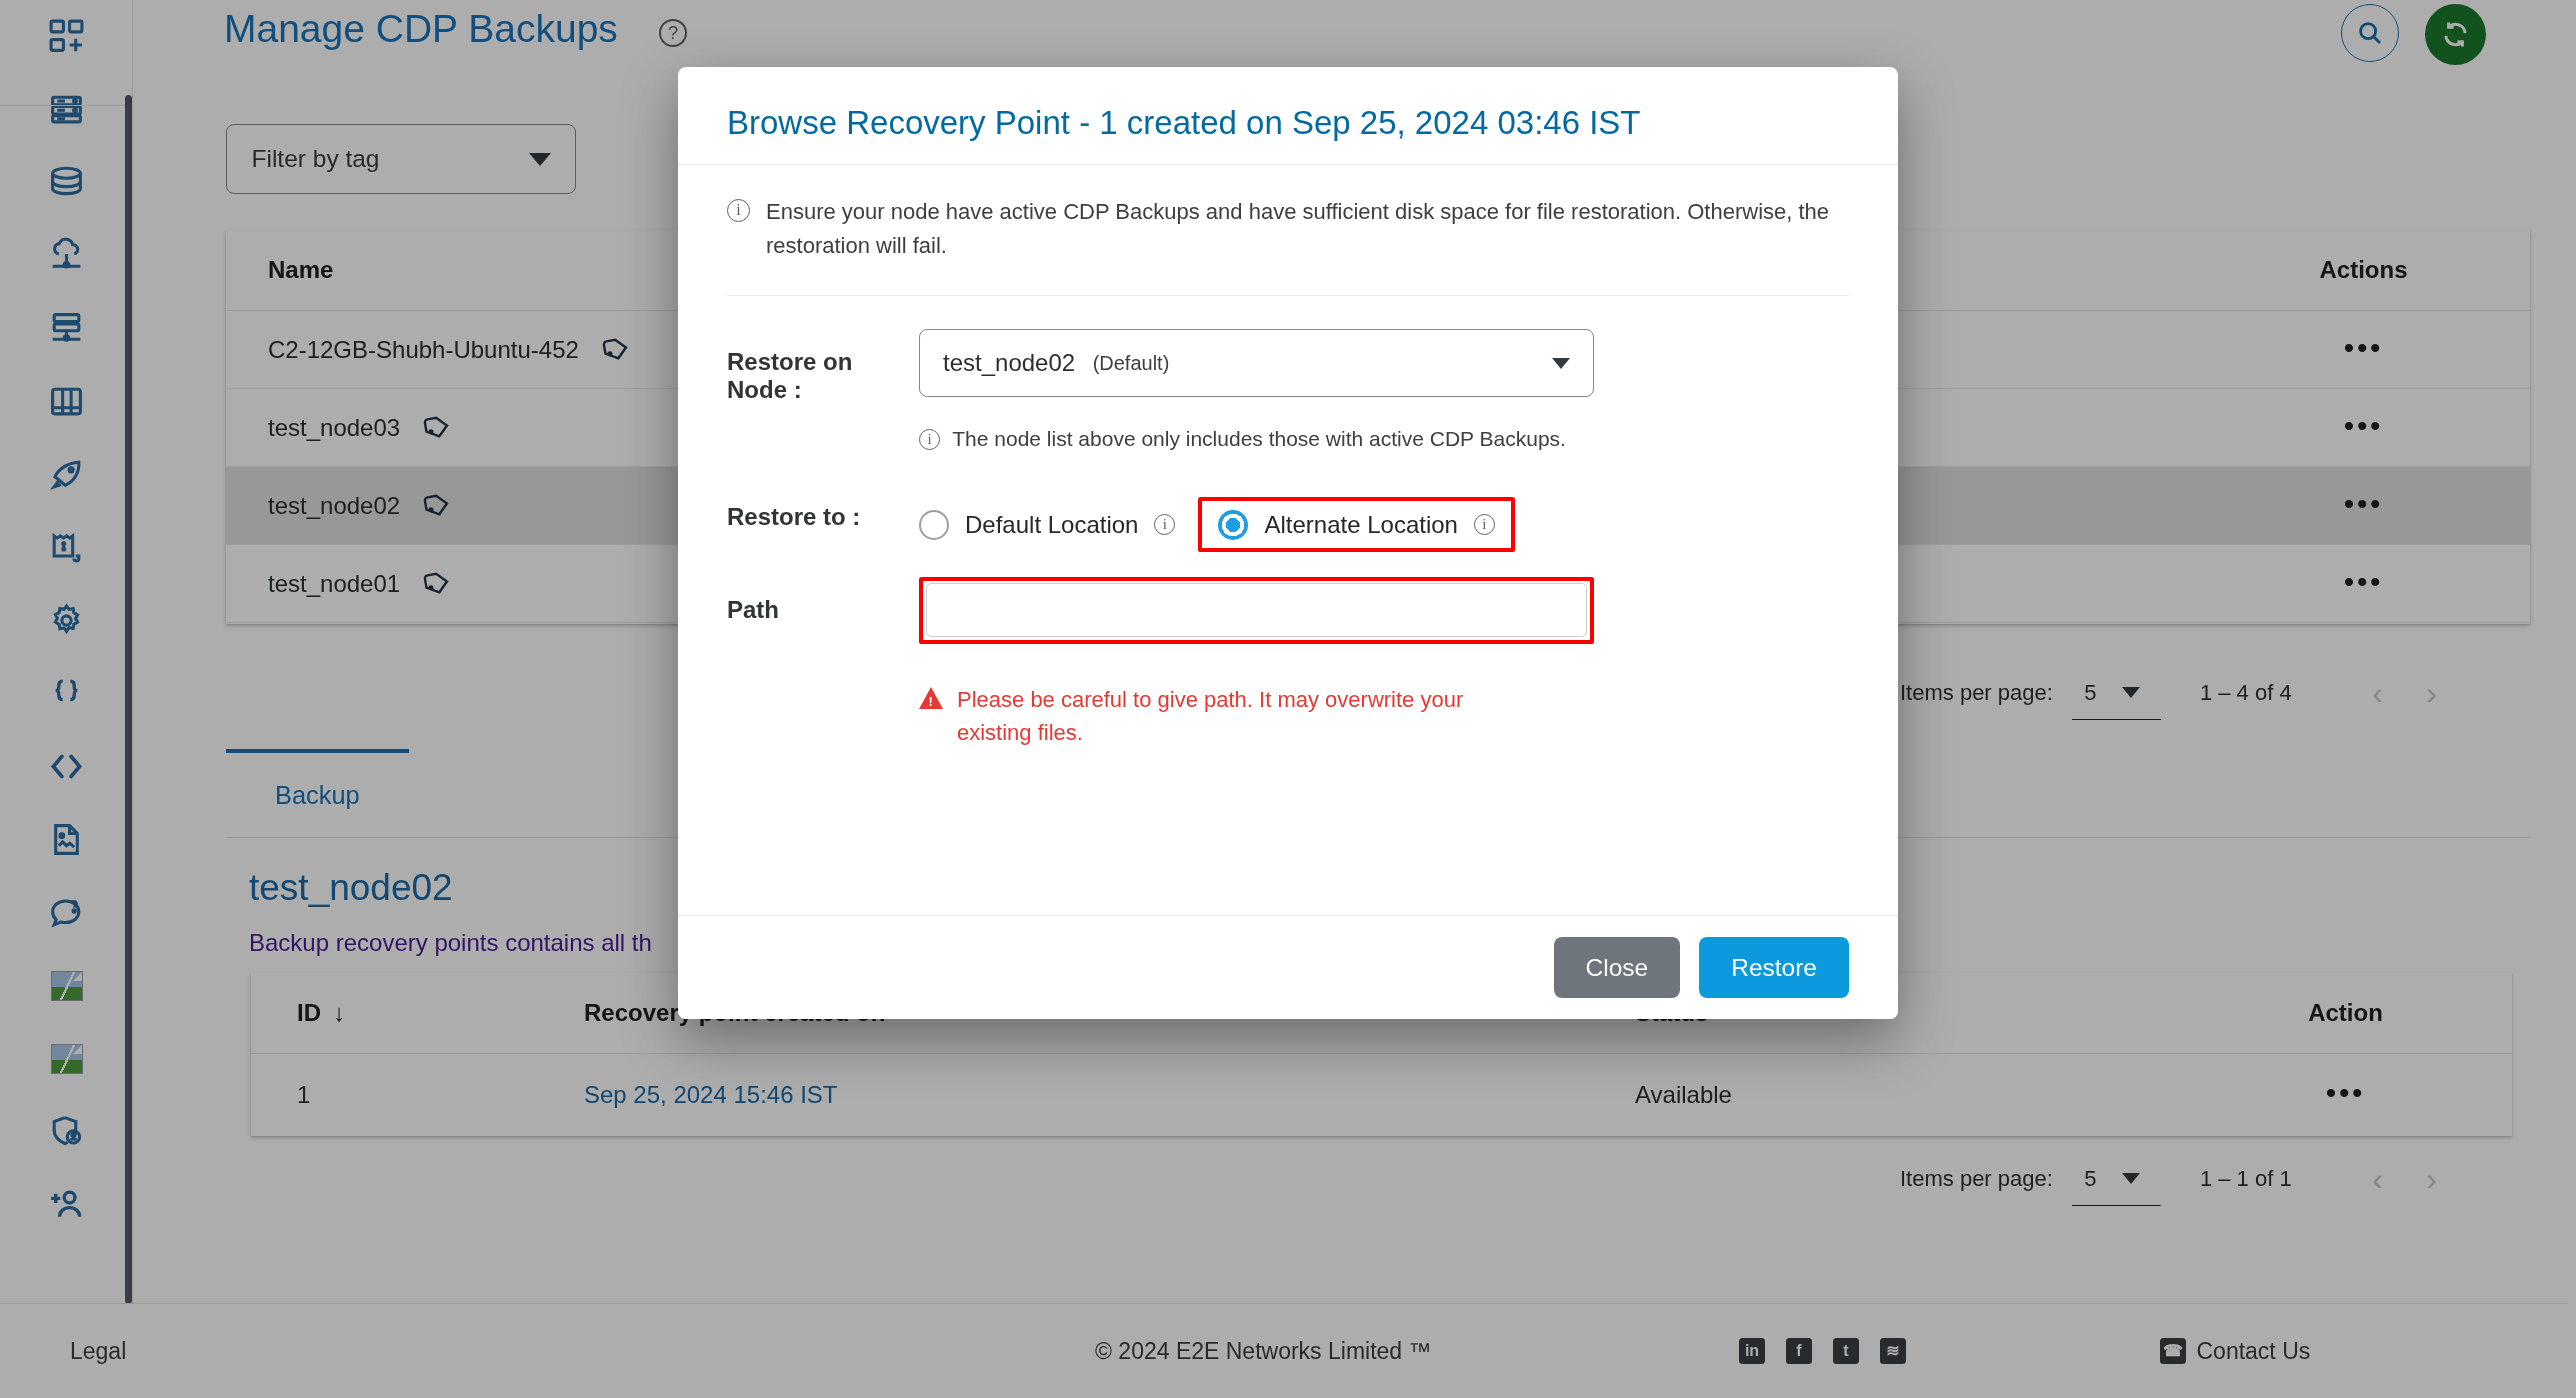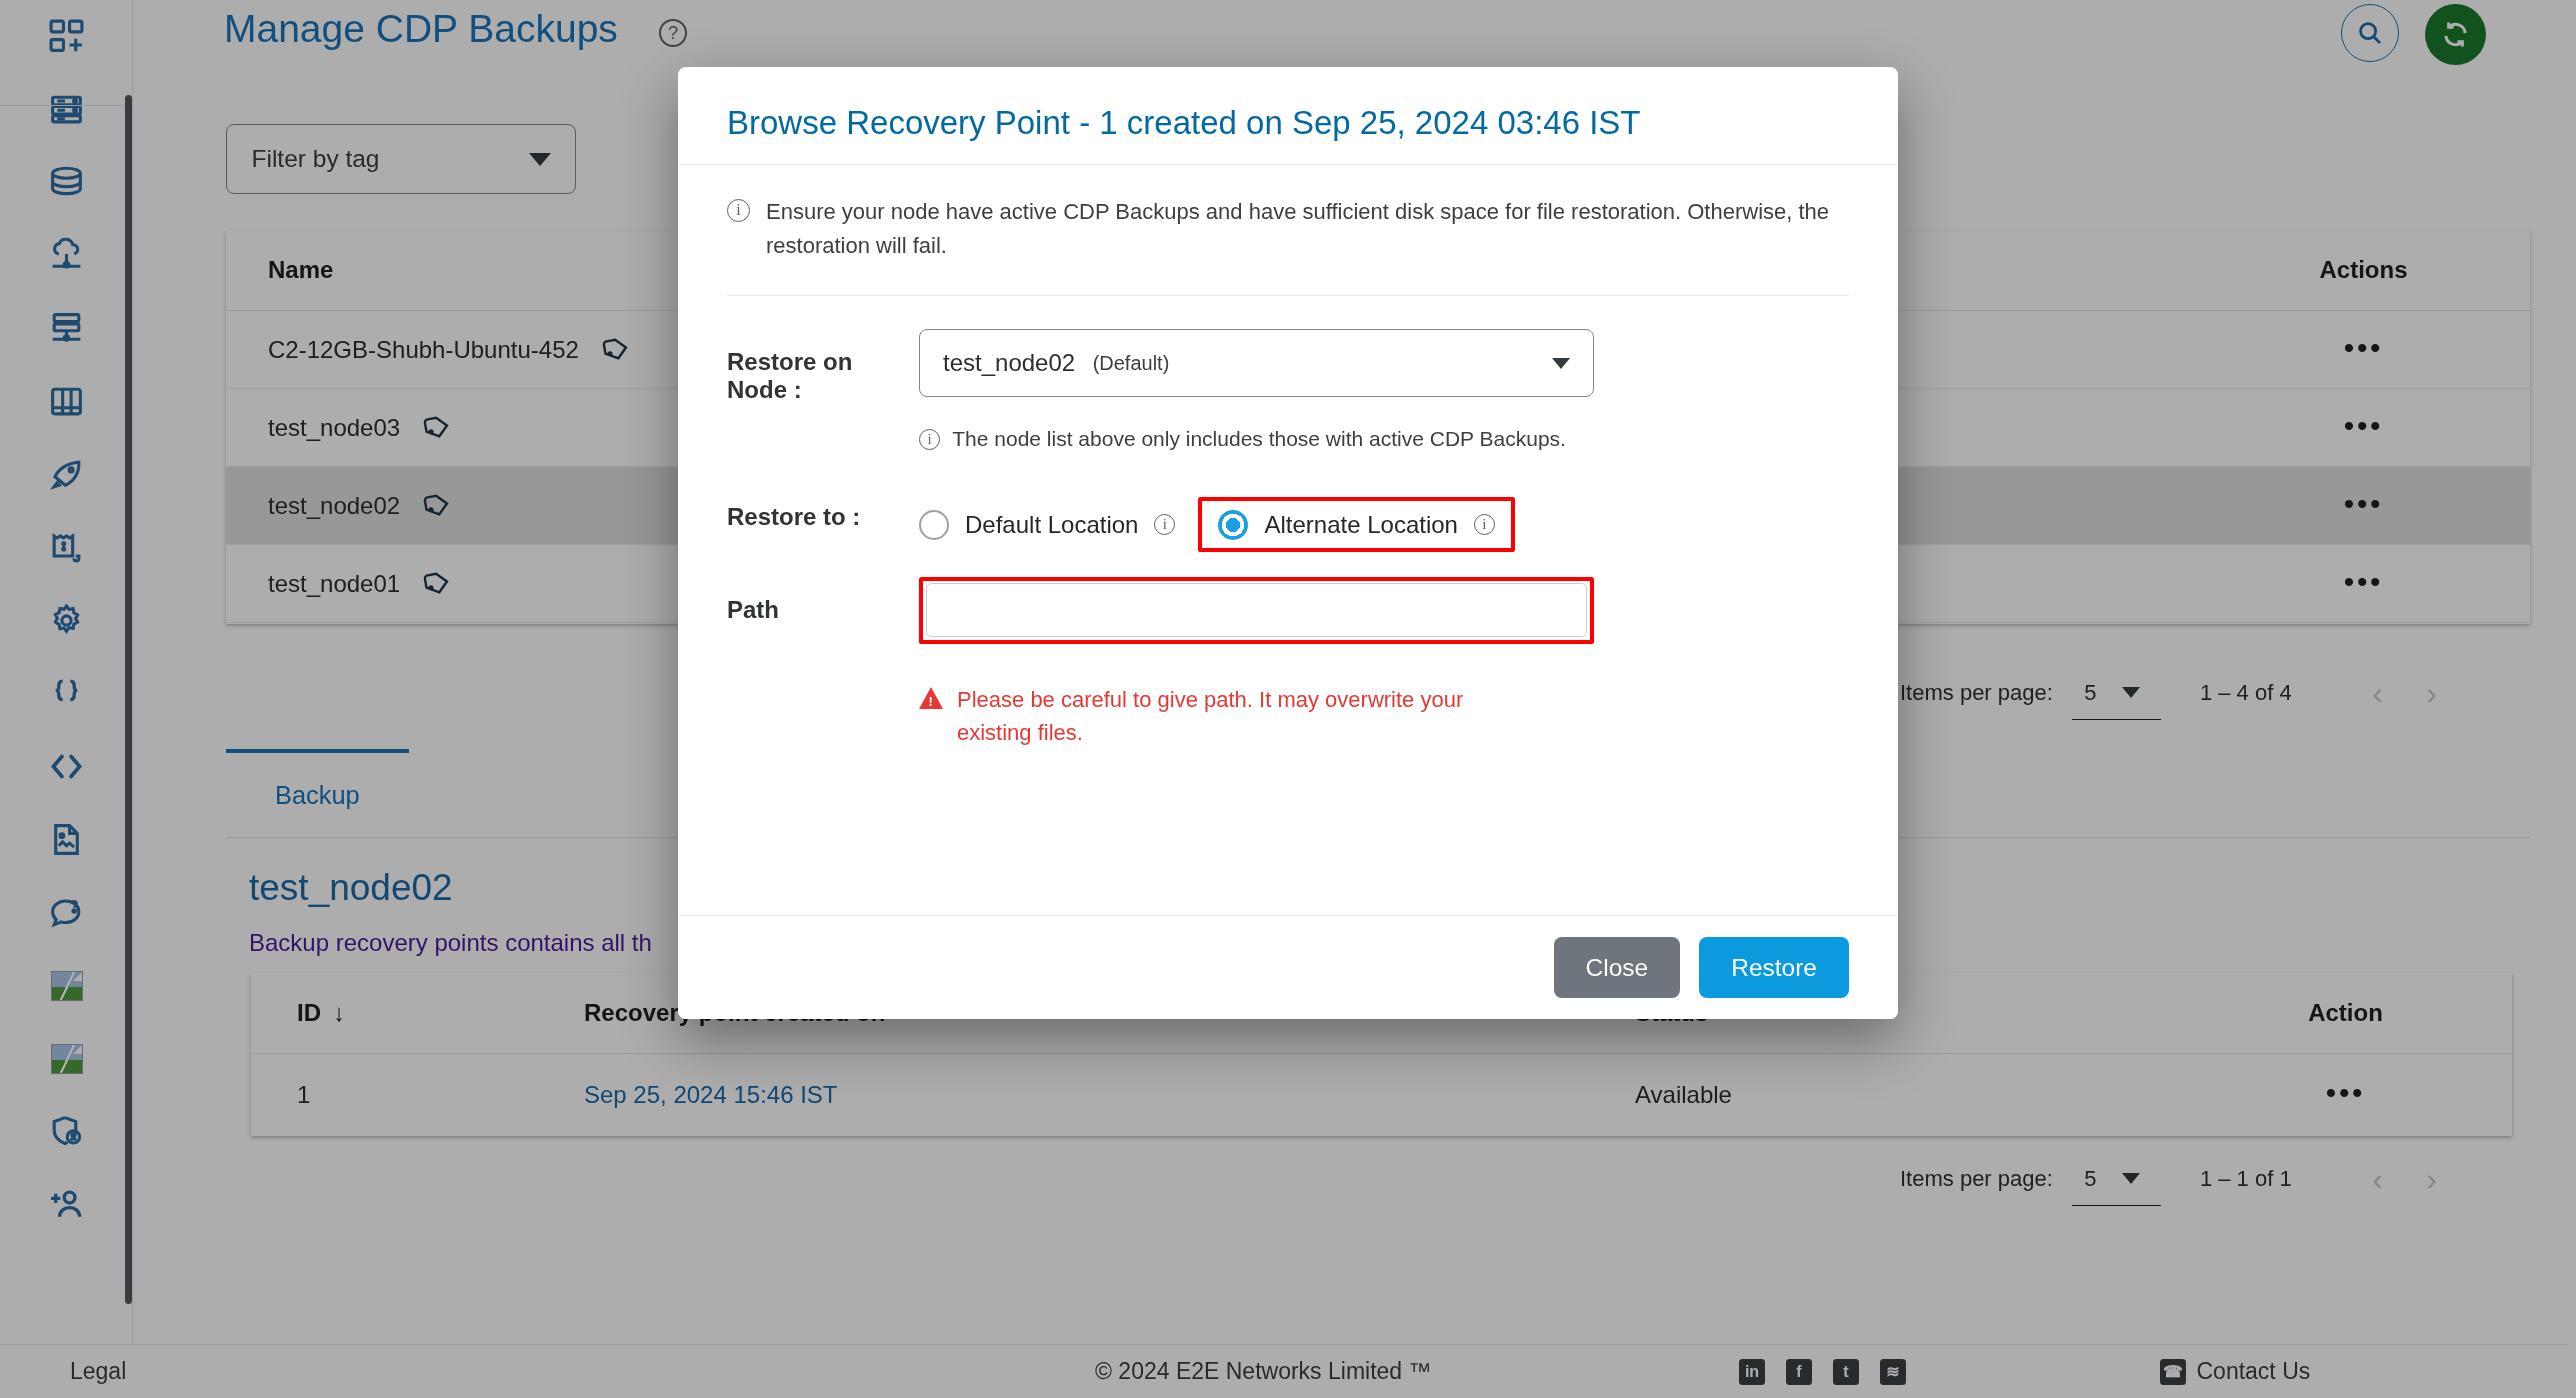--- a/index.html
+++ b/index.html
@@ -183,21 +183,21 @@
     font-size: 24px; color: #2c3034;
   }
   .r-id   { width: 333px; padding-left: 46px; display:flex; align-items:center; gap: 12.3px; }
   .r-crt  { width: 1051px; }
   .r-sts  { flex: 1; }
   .r-act  { width: 333px; text-align: center; }
   .link-blue { color: #1b6aa8; }
 
   
   #footer {
-    position: absolute; left: 0; right: 8px; bottom: 0; height: 54px;
+    position: absolute; left: 0; right: 8px; bottom: 0; height: 95px;
     background: #ffffff; border-top: 0.9px solid #e4e6e8;
     display: flex; align-items: center;
     font-size: 23px; color: #3c4043;
     z-index: 6;
   }
   #footer .legal { position: absolute; left: 70px; }
   #footer .copy  { position: absolute; left: 1095px; }
   #footer .socials { position: absolute; left: 1739px; display: flex; gap: 21px; }
   .soc {
     width: 26px; height: 26px; border-radius: 3.5px;

